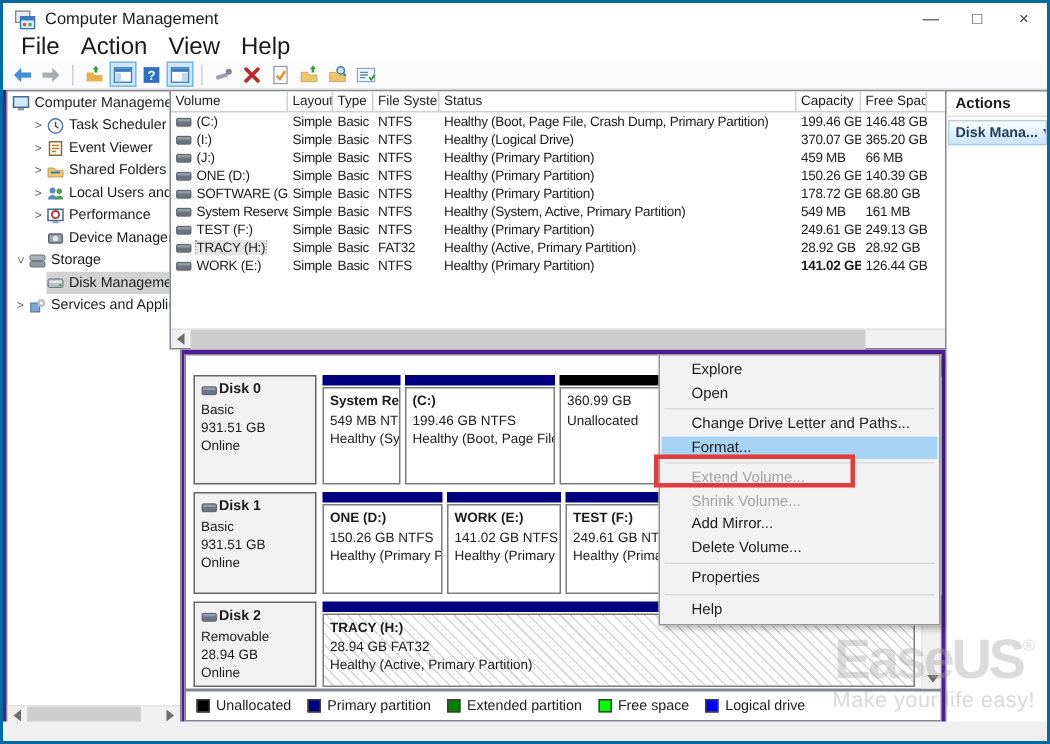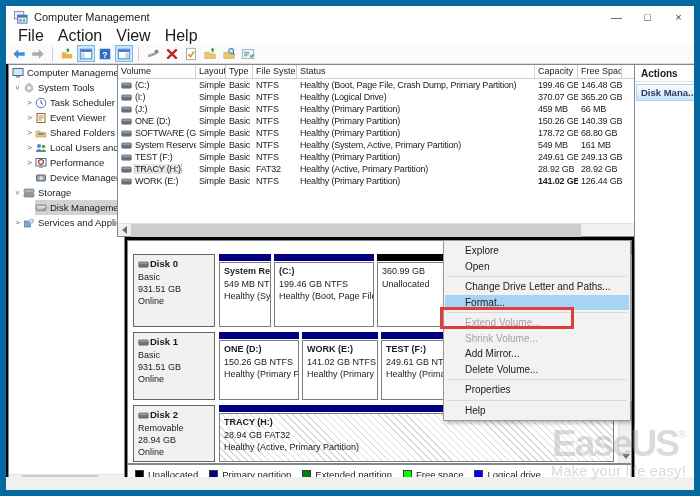--- a/index.html
+++ b/index.html
@@ -1,18 +1,18 @@
 <!DOCTYPE html>
 <html><head>
 <meta charset="utf-8">
 <style>
   *{box-sizing:border-box;margin:0;padding:0;}
   html,body{overflow:hidden;background:#fff;}
   body{width:700px;height:496px;font-family:"Liberation Sans","DejaVu Sans",sans-serif;-webkit-font-smoothing:antialiased;}
-  #win{position:relative;width:700px;height:496px;border:6px solid #0369a1;background:#000000;overflow:hidden;}
+  #win{position:relative;width:700px;height:496px;border:2px solid #0369a1;background:#4c1d95;overflow:hidden;}
 
   
   .titlebar{position:absolute;left:0;top:0;right:0;height:22px;background:#fff;display:flex;align-items:center;padding-left:7px;}
   .app-icon{width:15px;height:15px;flex:none;}
   .app-icon svg{width:100%;height:100%;display:block;}
   .title{font-size:11px;color:#1b1b1b;margin-left:6px;}
   .win-controls{margin-left:auto;display:flex;height:100%;}
   .win-btn{width:31px;display:flex;align-items:center;justify-content:center;font-size:11px;color:#3d3d3d;}
 
   
@@ -220,33 +220,20 @@
     <div id="tree-items">
         <div class="tree-item" style="padding-left: 3px;">
           <span class="t-wrap">
             <span class="t-icon">
               <svg viewBox="0 0 12 12">
                 <rect x="1" y="1.5" width="10" height="7" fill="#d7e7f8" stroke="#46698f"></rect>
                 <rect x="4" y="9" width="4" height="1.6" fill="#8b98a6"></rect>
               </svg>
             </span>
             <span>Computer Management (</span>
-          </span>
-        </div>
-        <div class="tree-item" style="padding-left: 3px;">
-          <span class="t-exp down">&gt;</span>
-          <span class="t-wrap">
-            <span class="t-icon">
-              <svg viewBox="0 0 12 12">
-                <circle cx="6" cy="6" r="4.4" fill="#b9c2cb"></circle>
-                <circle cx="6" cy="6" r="1.8" fill="#fff"></circle>
-                <rect x="5.3" y="0.5" width="1.4" height="2" fill="#b9c2cb"></rect>
-              </svg>
-            </span>
-            <span>System Tools</span>
           </span>
         </div>
         <div class="tree-item" style="padding-left: 15px;">
           <span class="t-exp">&gt;</span>
           <span class="t-wrap">
             <span class="t-icon">
               <svg viewBox="0 0 12 12">
                 <circle cx="6" cy="6" r="4.8" fill="#fff" stroke="#4a78b0"></circle>
                 <path d="M6 3.2V6l2 1.4" stroke="#35557f" fill="none"></path>
               </svg>

